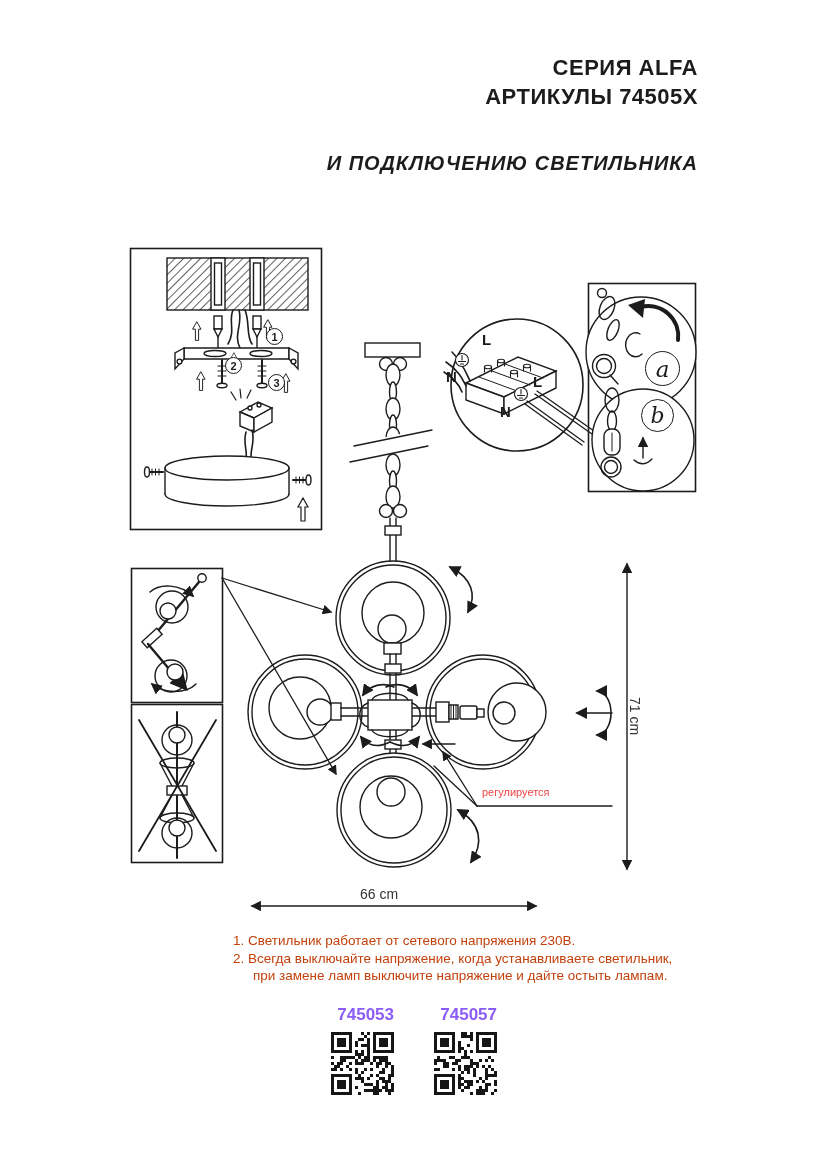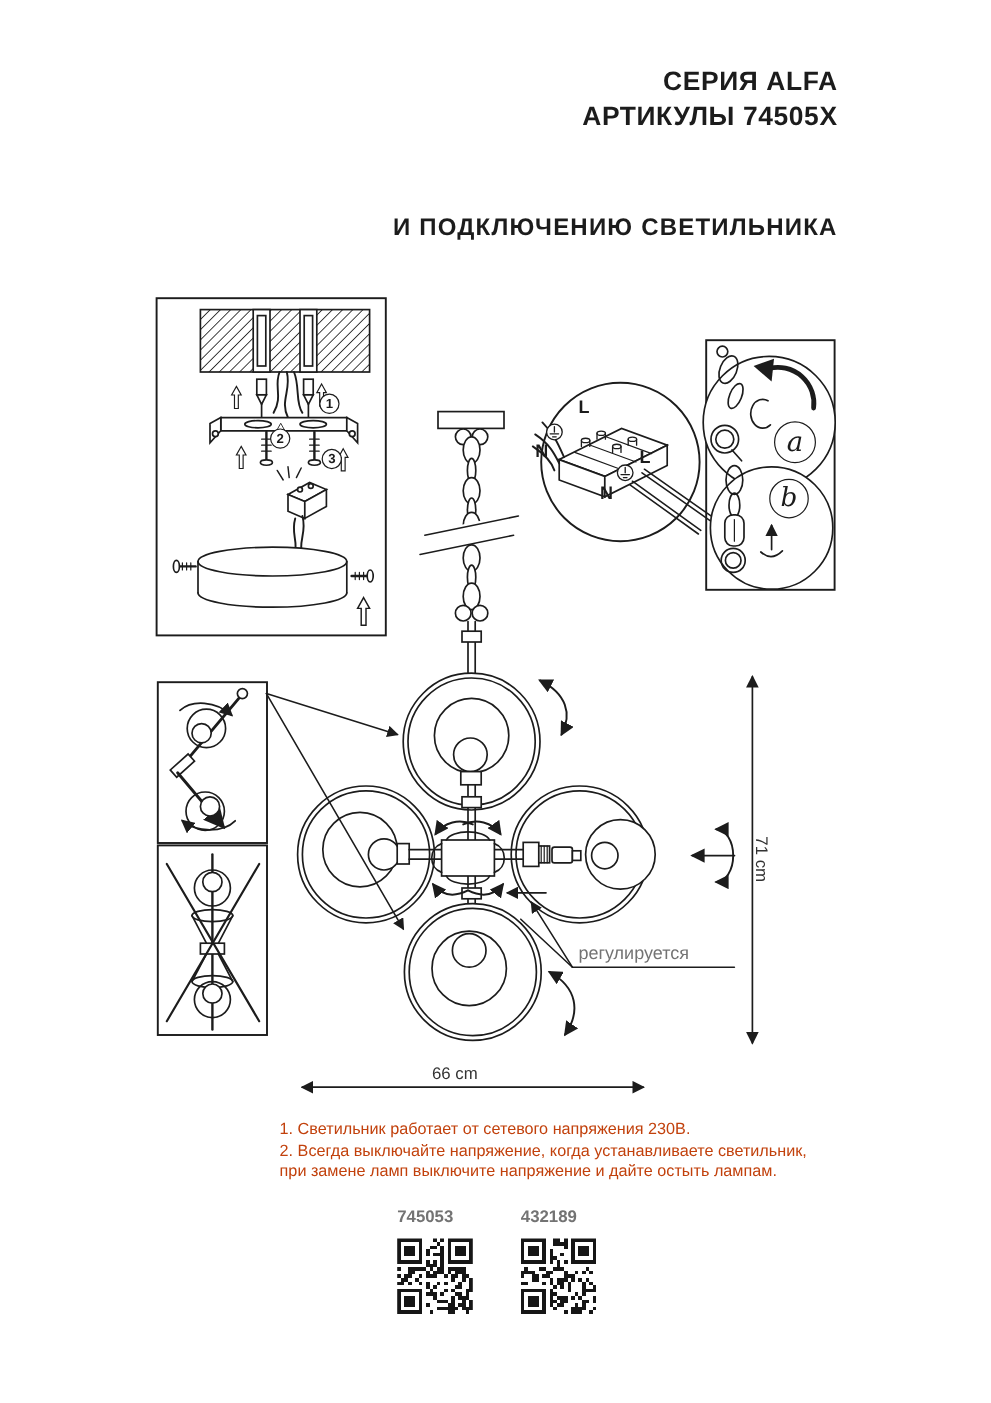--- a/index.html
+++ b/index.html
@@ -3,29 +3,29 @@
 <meta charset="utf-8">
 <style>
   html,body{margin:0;padding:0;background:#fff;}
   #page{position:relative;width:826px;height:1169px;background:#fff;overflow:hidden;
         font-family:"Liberation Sans",sans-serif;color:#1c1c1c;}
   .lbl{position:absolute;white-space:nowrap;}
   .hdr{position:absolute;right:128px;text-align:right;font-weight:bold;letter-spacing:.5px;}
   .hdr1{top:55px;font-size:22px;}
   .hdr2{top:84px;font-size:22px;margin-left:24px;}
   .hdr3{top:141px;font-size:20px;letter-spacing:1px;}
-  .hdr4{top:179px;font-size:20px;letter-spacing:1px;}
+  .hdr4{top:152px;font-size:20px;letter-spacing:1px;font-style:italic;}
   .circled{position:absolute;border:1.6px solid #1c1c1c;border-radius:50%;
            display:flex;align-items:center;justify-content:center;background:#fff;}
   .stepnum{width:15px;height:15px;font-size:11px;font-weight:bold;}
   .letter{font-family:"DejaVu Serif",serif;font-style:italic;}
   .wirelbl{font-size:15px;font-weight:bold;}
   .note{position:absolute;left:233px;font-size:13.5px;color:#c2410c;}
   .dimtxt{font-size:14px;color:#333;}
-  .qrlbl{position:absolute;width:63px;text-align:left;font-size:14px;font-weight:bold;color:#737373;top:1005px;}
+  .qrlbl{position:absolute;width:63px;text-align:right;font-size:17px;font-weight:bold;color:#8b5cf6;top:1005px;}
   svg{position:absolute;left:0;top:0;}
   svg.qr{width:63px;height:63px;}
 </style>
 </head>
 <body>
 
 <div id="page">
 
   <div class="hdr hdr1 lbl">СЕРИЯ ALFA</div>
   <div class="hdr hdr2 lbl">АРТИКУЛЫ 74505X</div>
@@ -328,31 +328,31 @@
   <div class="lbl wirelbl" style="left:533px;top:373px;">L</div>
   <div class="lbl wirelbl" style="left:500px;top:403px;">N</div>
 
   <div class="circled letter" style="left:645px;top:351px;width:33px;height:33px;font-size:23px;">
     <span>a</span>
     </div>
   <div class="circled letter" style="left:641px;top:399px;width:31px;height:31px;font-size:22px;">
     <span>b</span>
     </div>
 
-  <div class="lbl" style="left:482px;top:786px;font-size:15px;color:#737373;">регулируется</div>
+  <div class="lbl" style="left:482px;top:786px;font-size:11px;color:#ef4444;">регулируется</div>
 
   <div class="lbl dimtxt" style="left:600px;top:708px;width:70px;text-align:center;transform:rotate(90deg);">71 cm</div>
   <div class="lbl dimtxt" style="left:360px;top:886px;width:70px;text-align:left;">66 cm</div>
 
   <div class="note" style="top:933px;">1. Светильник работает от сетевого напряжения 230В.</div>
   <div class="note" style="top:950.5px;text-align:right;">2. Всегда выключайте напряжение, когда устанавливаете светильник,</div>
-  <div class="note" style="top:968px;">при замене ламп выключите напряжение и дайте остыть лампам.</div>
+  <div class="note" style="top:968px;margin-left:20px;">при замене ламп выключите напряжение и дайте остыть лампам.</div>
 
   <div class="qrlbl" style="left:331px;">745053</div>
-  <div class="qrlbl" style="left:434px;">432189</div>
+  <div class="qrlbl" style="left:434px;">745057</div>
   <svg class="qr" id="qrL" style="left:331px;top:1032px;" viewBox="0 0 63 63">
       <rect x="0" y="0" width="3" height="3" fill="#161616" shape-rendering="crispEdges"></rect>
       <rect x="3" y="0" width="3" height="3" fill="#161616" shape-rendering="crispEdges"></rect>
       <rect x="6" y="0" width="3" height="3" fill="#161616" shape-rendering="crispEdges"></rect>
       <rect x="9" y="0" width="3" height="3" fill="#161616" shape-rendering="crispEdges"></rect>
       <rect x="12" y="0" width="3" height="3" fill="#161616" shape-rendering="crispEdges"></rect>
       <rect x="15" y="0" width="3" height="3" fill="#161616" shape-rendering="crispEdges"></rect>
       <rect x="18" y="0" width="3" height="3" fill="#161616" shape-rendering="crispEdges"></rect>
       <rect x="30" y="0" width="3" height="3" fill="#161616" shape-rendering="crispEdges"></rect>
       <rect x="36" y="0" width="3" height="3" fill="#161616" shape-rendering="crispEdges"></rect>

